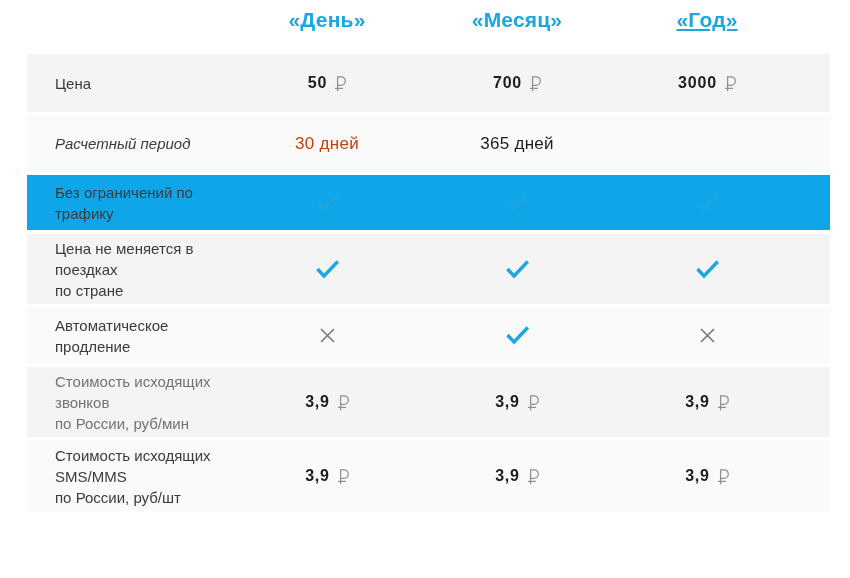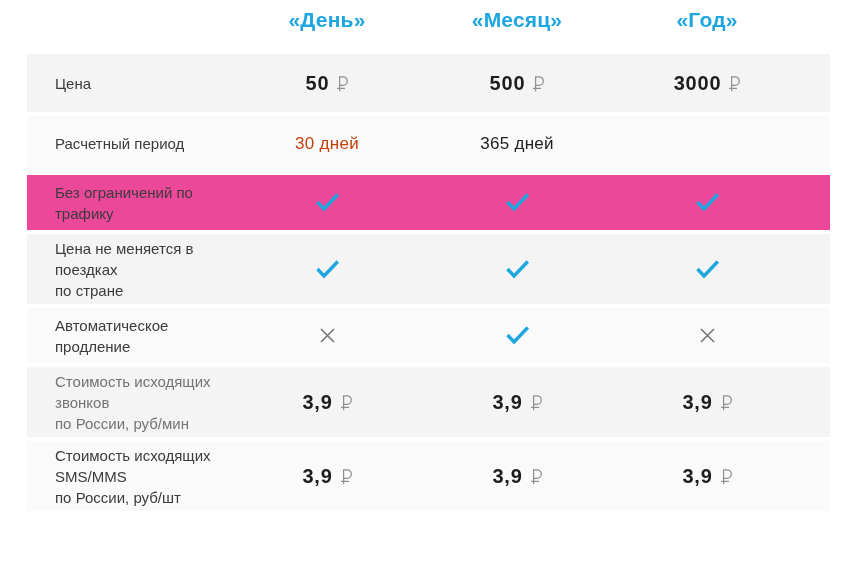--- a/index.html
+++ b/index.html
@@ -51,21 +51,21 @@
     line-height: 21px;
     align-self: center;
   }
   .value-cell {
     display: flex;
     align-items: center;
     justify-content: center;
     align-self: stretch;
   }
   .num {
-    font-size: 20px;
+    font-size: 16px;
     font-weight: 700;
     letter-spacing: 0.8px;
   }
   .txtval {
     font-size: 17px;
     font-weight: 500;
     letter-spacing: 0.3px;
   }
   .ruble-wrap {
     display: inline-flex;
@@ -79,70 +79,70 @@
 </style>
 </head>
 <body>
 
 <div class="stage">
 
   <div class="grid header-grid">
     <div class="hcell-spacer"></div>
     <div class="hcell" style="color: rgb(29, 166, 224);">«День»</div>
     <div class="hcell" style="color: rgb(29, 166, 224);">«Месяц»</div>
-    <div class="hcell" style="color: rgb(29, 166, 224);">«Год»</div>
+    <div class="hcell" style="color: rgb(29, 166, 224); text-decoration: underline;">«Год»</div>
   </div>
 
   <div id="table-body">
       <div class="grid row gray first" style="background: rgb(244, 244, 245);">
     <div class="cell label-cell" style="color: rgb(59, 59, 61);">
       <div>Цена</div>
 
     </div>
     <div class="cell value-cell">
           <span class="num" style="color: rgb(29, 29, 31);">50</span>
           <span class="ruble-wrap">
             <svg width="12" height="16" viewBox="0 0 12 16" xmlns="http://www.w3.org/2000/svg">
               <path d="M3.6 15.2 V0.8 H7 A4.3 4.3 0 0 1 7 9.4 H3.6" fill="none" stroke="#8f8f94" stroke-width="1.25"></path>
               <path d="M1 12.4 H9" fill="none" stroke="#8f8f94" stroke-width="1.25"></path>
             </svg>
           </span>
         </div>
     <div class="cell value-cell">
-          <span class="num" style="color: rgb(29, 29, 31);">500</span>
+          <span class="num" style="color: rgb(29, 29, 31);">700</span>
           <span class="ruble-wrap">
             <svg width="12" height="16" viewBox="0 0 12 16" xmlns="http://www.w3.org/2000/svg">
               <path d="M3.6 15.2 V0.8 H7 A4.3 4.3 0 0 1 7 9.4 H3.6" fill="none" stroke="#8f8f94" stroke-width="1.25"></path>
               <path d="M1 12.4 H9" fill="none" stroke="#8f8f94" stroke-width="1.25"></path>
             </svg>
           </span>
         </div>
     <div class="cell value-cell">
           <span class="num" style="color: rgb(29, 29, 31);">3000</span>
           <span class="ruble-wrap">
             <svg width="12" height="16" viewBox="0 0 12 16" xmlns="http://www.w3.org/2000/svg">
               <path d="M3.6 15.2 V0.8 H7 A4.3 4.3 0 0 1 7 9.4 H3.6" fill="none" stroke="#8f8f94" stroke-width="1.25"></path>
               <path d="M1 12.4 H9" fill="none" stroke="#8f8f94" stroke-width="1.25"></path>
             </svg>
           </span>
         </div>
   </div>
       <div class="grid row light" style="background: rgb(250, 250, 250);">
-    <div class="cell label-cell" style="color: rgb(59, 59, 61);">
+    <div class="cell label-cell" style="color: rgb(59, 59, 61); font-style: italic;">
       <div>Расчетный период</div>
 
     </div>
     <div class="cell value-cell">
           <span class="txtval" style="color: #c2410c;">30 дней</span>
         </div>
     <div class="cell value-cell">
           <span class="txtval" style="color: rgb(29, 29, 31);">365 дней</span>
         </div>
   </div>
-      <div class="grid row gray" style="background: #ec4899;">
+      <div class="grid row gray" style="background: #0ea5e9;">
     <div class="cell label-cell" style="color: rgb(59, 59, 61);">
       <div>Без ограничений по трафику</div>
 
     </div>
     <div class="cell value-cell">
           <span class="mark-wrap">
             <svg width="25" height="21" viewBox="0 0 25 21" xmlns="http://www.w3.org/2000/svg">
               <path d="M2.5 10 L9 17 L22.8 2.5" fill="none" stroke="#1da6e0" stroke-width="3.4"></path>
             </svg>
           </span>

